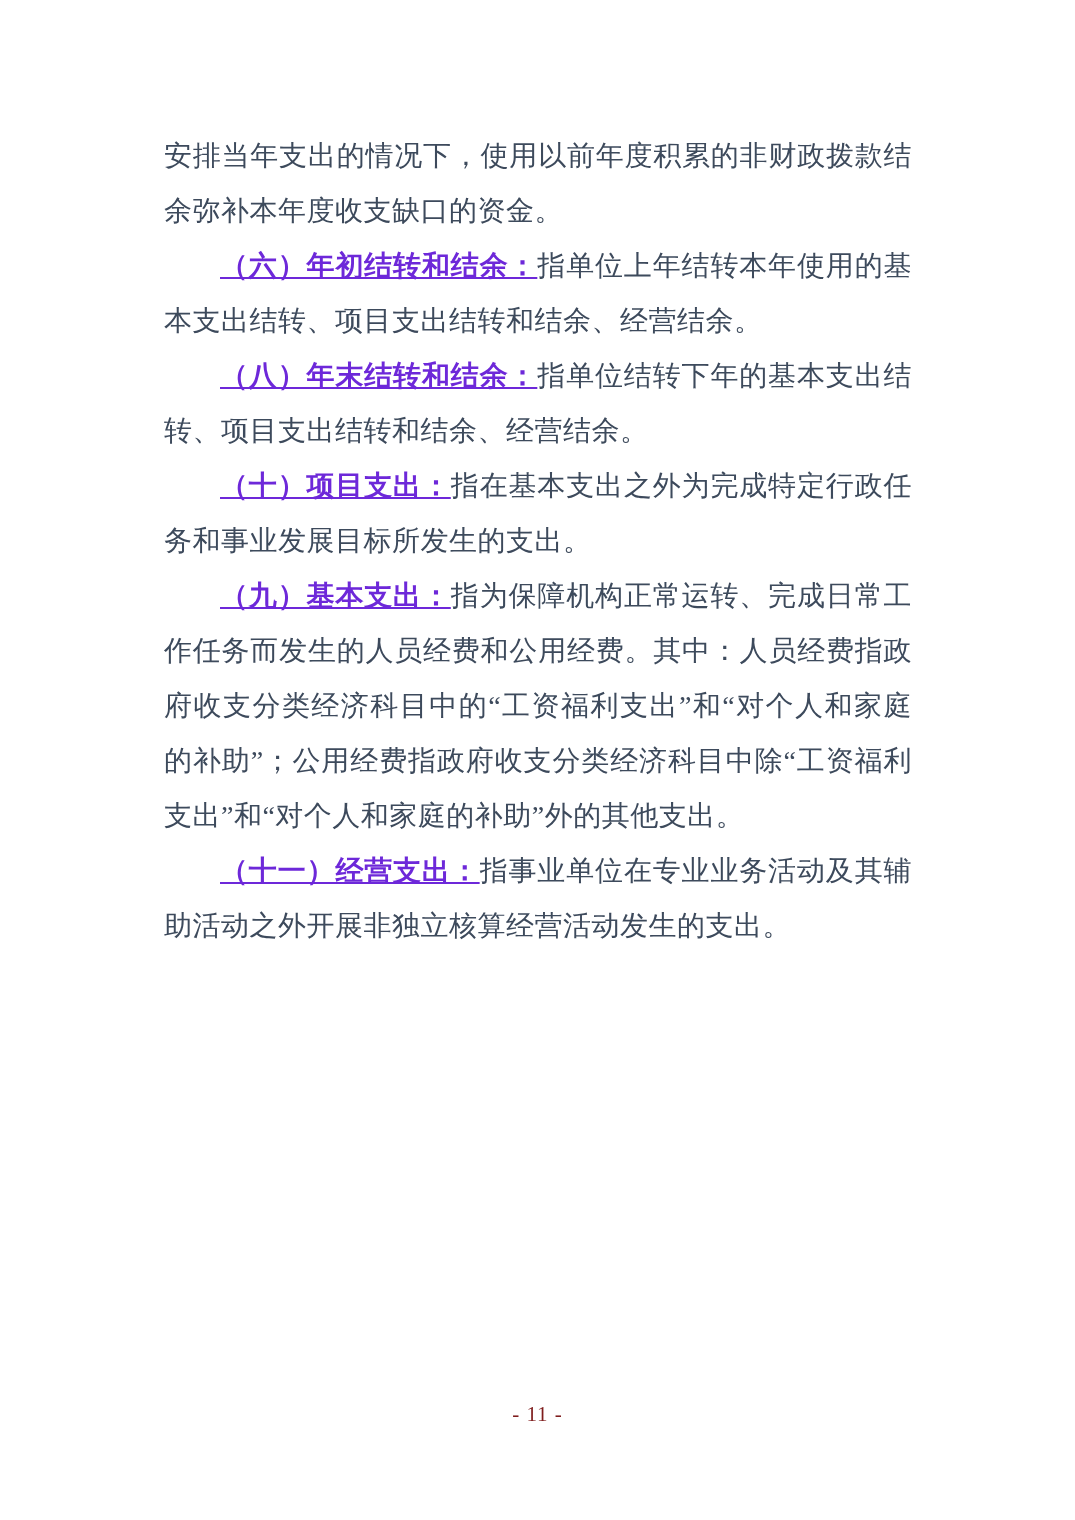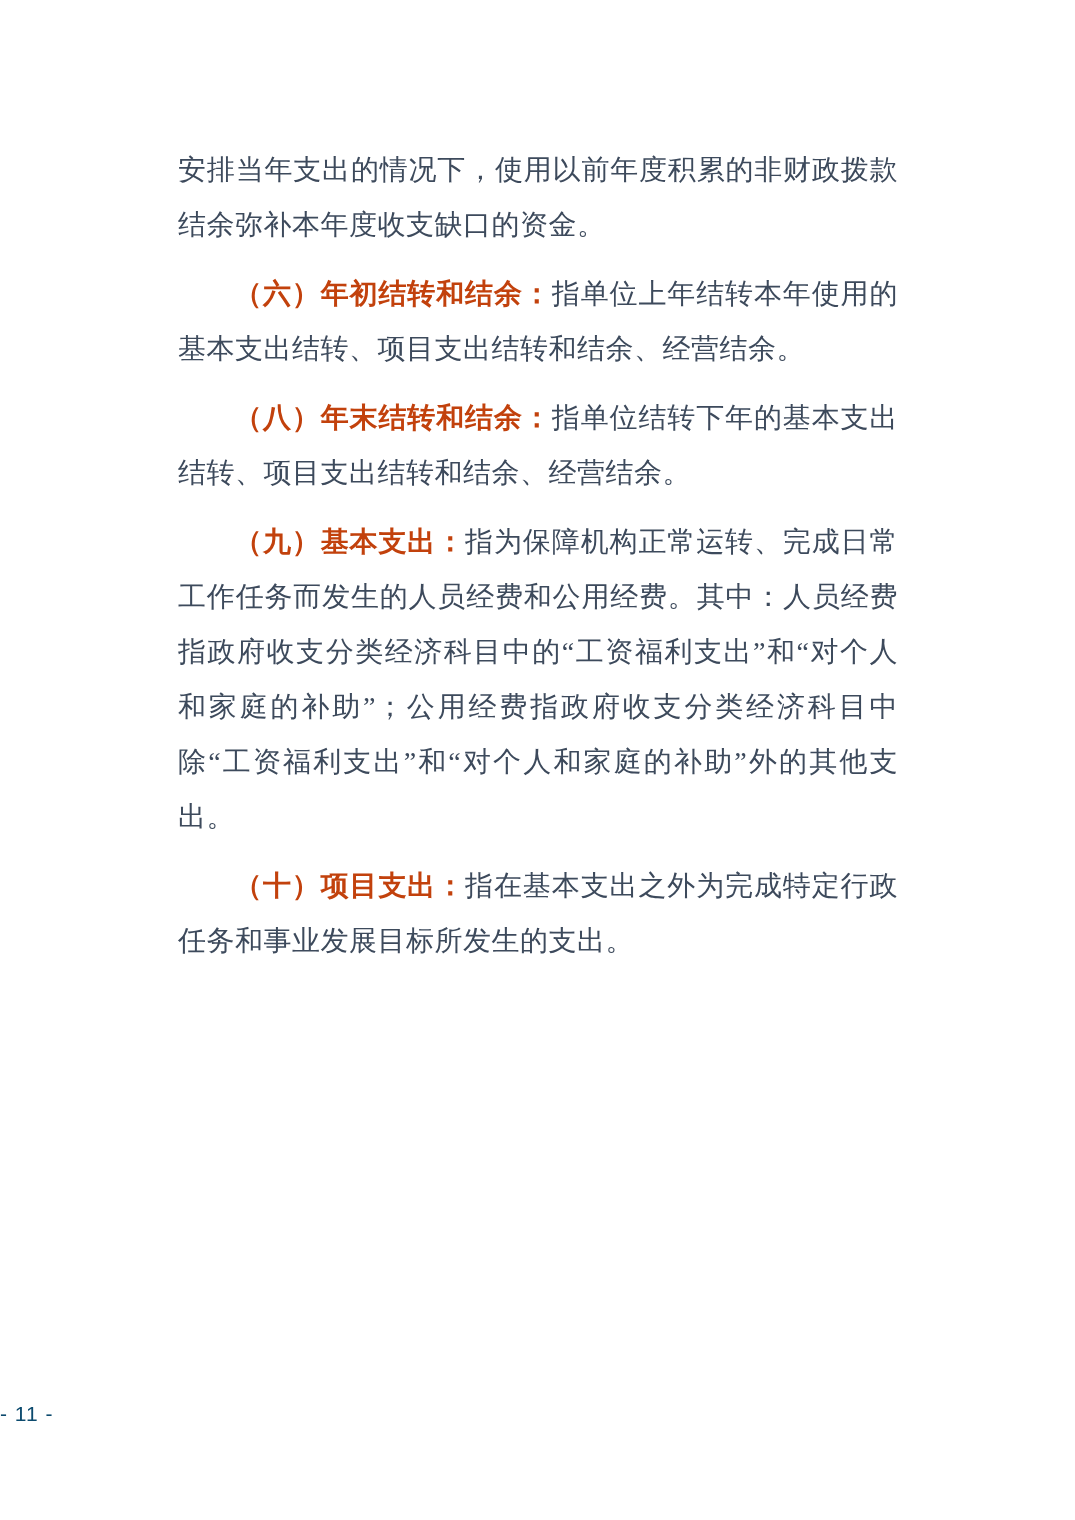--- a/index.html
+++ b/index.html
@@ -19,55 +19,57 @@
     left: 164px;
     top: 128px;
     width: 748px;
     color: #3d4a5c;
     font-size: 28px;
     line-height: 55px;
     text-align: justify;
     letter-spacing: 0.5px;
   }
   p.para {
-    margin: 14px;
+    margin: 0;
     padding: 0;
   }
   p.para.indent {
     text-indent: 2em;
   }
   p.para strong {
     font-weight: bold;
-    color: #c2410c;
+    color: #6d28d9;
+    text-decoration: underline;
   }
   .page-number {
     position: absolute;
     top: 1402px;
     left: 0;
     width: 100%;
-    text-align: left;
+    text-align: center;
     font-size: 21px;
-    color: #0c4a6e;
+    color: #7f1d1d;
     letter-spacing: 1px;
-    font-family: Liberation Sans, sans-serif;
+    font-family: Liberation Serif, serif;
   }
 </style>
 </head>
 <body>
 
 <div class="doc-content">
 
   <p class="para"><span>安排当年支出的情况下，使用以前年度积累的非财政拨款结余弥补本年度收支缺口的资金。</span></p>
 
   <p class="para indent"><strong>（六）年初结转和结余：</strong><span>指单位上年结转本年使用的基本支出结转、项目支出结转和结余、经营结余。</span></p>
 
 
   <p class="para indent"><strong>（八）年末结转和结余：</strong><span>指单位结转下年的基本支出结转、项目支出结转和结余、经营结余。</span></p>
 
+  <p class="para indent"><strong>（十）项目支出：</strong><span>指在基本支出之外为完成特定行政任务和事业发展目标所发生的支出。</span></p>
+
   <p class="para indent"><strong>（九）基本支出：</strong><span>指为保障机构正常运转、完成日常工作任务而发生的人员经费和公用经费。其中：人员经费指政府收支分类经济科目中的“工资福利支出”和“对个人和家庭的补助”；公用经费指政府收支分类经济科目中除“工资福利支出”和“对个人和家庭的补助”外的其他支出。</span></p>
 
-  <p class="para indent"><strong>（十）项目支出：</strong><span>指在基本支出之外为完成特定行政任务和事业发展目标所发生的支出。</span></p>
-
+  <p class="para indent"><strong>（十一）经营支出：</strong><span>指事业单位在专业业务活动及其辅助活动之外开展非独立核算经营活动发生的支出。</span></p>
 
 
 </div>
 
 <div class="page-number">- 11 -</div>
 
 </body></html>

